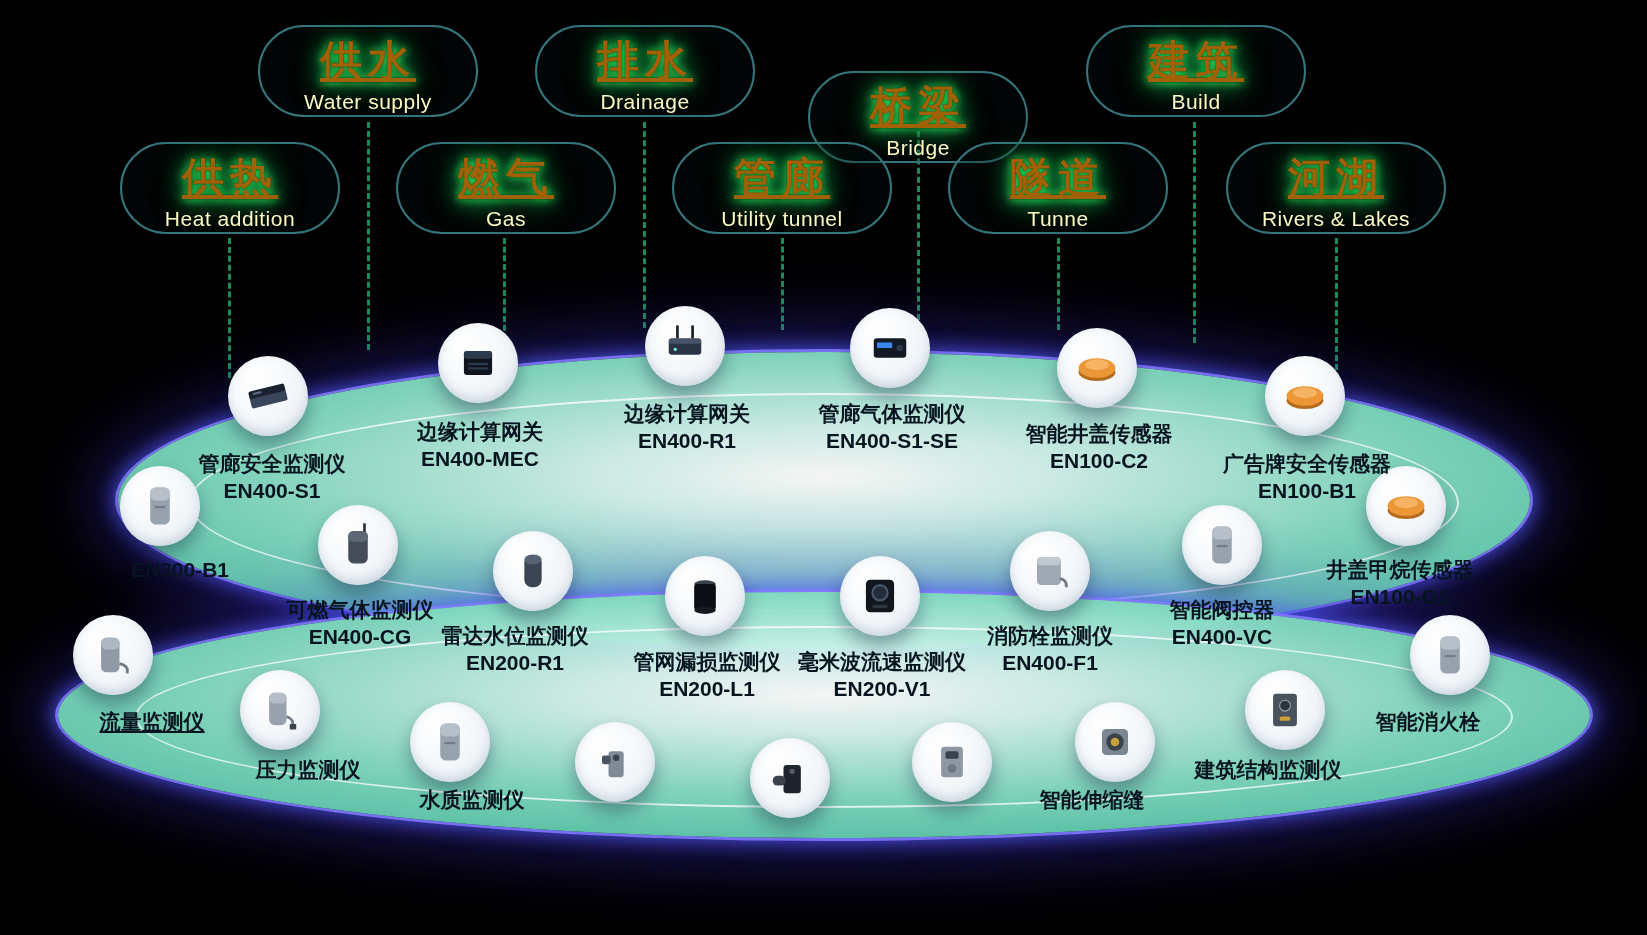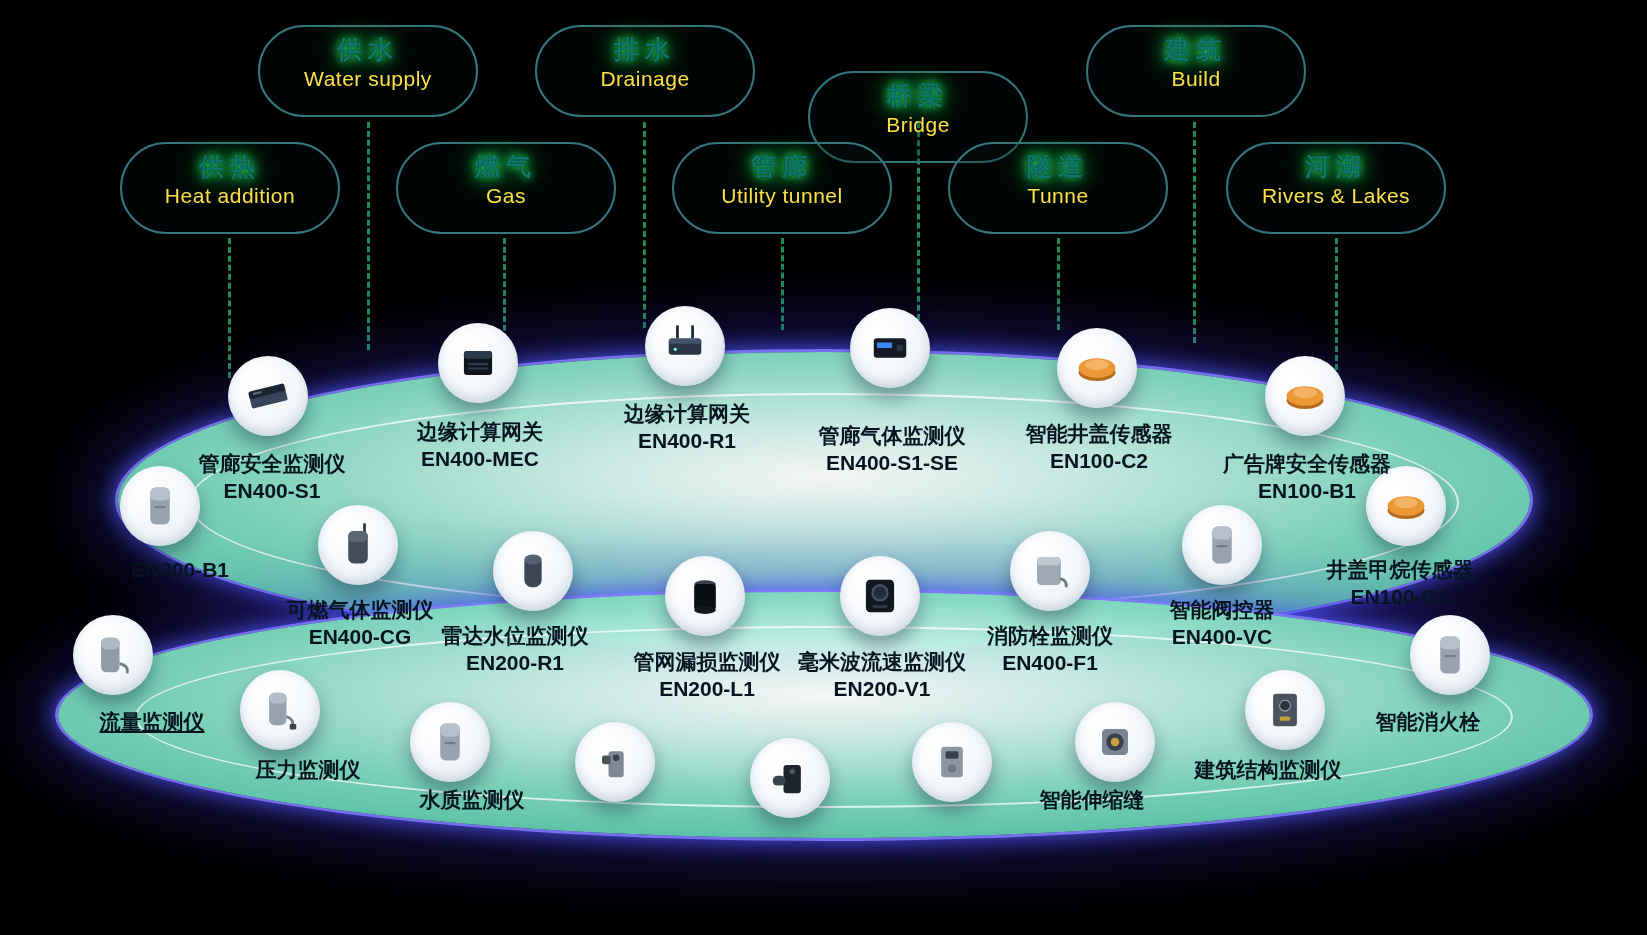--- a/index.html
+++ b/index.html
@@ -2,23 +2,23 @@
 <html><head>
 <meta charset="utf-8">
 <style>
   html,body{margin:0;padding:0;background:#000;}
   .stage{position:relative;width:1647px;height:935px;background:#000;overflow:hidden;
          font-family:"Liberation Sans", sans-serif;}
 
   
   .badge{position:absolute;width:220px;height:92px;border:2px solid #35757c;border-radius:46px;
          box-sizing:border-box;text-align:center;background:rgba(8,18,20,.25);z-index:5;}
-  .badge .zh{margin-top:6px;font-size:25px;font-weight:800;letter-spacing:6px;color:#0f766e;
-         text-shadow:0 0 2px #012e10,0 0 10px #2bff63,0 0 22px #18a94b,0 0 34px #0c7a33;}
-  .badge .en{font-size:21px;color:#fde047;margin-top:1px;letter-spacing:.5px;}
+  .badge .zh{margin-top:6px;font-size:42px;font-weight:800;letter-spacing:6px;color:#a16207;
+         text-shadow:0 0 2px #012e10,0 0 10px #2bff63,0 0 22px #18a94b,0 0 34px #0c7a33;text-decoration:underline;}
+  .badge .en{font-size:21px;color:#fef9c3;margin-top:1px;letter-spacing:.5px;}
 
   
   .dash{position:absolute;width:0;border-left:3px dashed #23a468;opacity:.85;z-index:1;}
 
   
   .ring{position:absolute;border-radius:50%;
         background:radial-gradient(ellipse 100% 100% at 50% 42%,
           rgba(255,255,255,.96) 0%, rgba(214,246,239,.95) 16%,
           rgba(128,216,190,.97) 42%, rgba(92,198,170,.97) 60%,
           rgba(186,234,234,.96) 78%, #eefbff 90%, #ffffff 100%);
@@ -142,21 +142,21 @@
       </div>
       <div class="device" style="left: 850px; top: 308px;">
         <span>
           <svg viewBox="0 0 48 48">
             <rect x="9" y="15" width="30" height="18" rx="3" fill="#141a24"></rect>
             <rect x="12" y="19" width="14" height="5" rx="1" fill="#3a87f0"></rect>
             <circle cx="33" cy="24" r="3" fill="#2b3648"></circle>
           </svg>
         </span>
       </div>
-      <div class="dlabel" style="left: 752px; top: 400px; margin-top: 22px;">
+      <div class="dlabel" style="left: 752px; top: 400px;">
         <span class="l1">管廊气体监测仪</span>
         <span class="l2">EN400-S1-SE</span>
       </div>
       <div class="device" style="left: 1057px; top: 328px;">
         <span>
           <svg viewBox="0 0 48 48">
             <ellipse cx="24" cy="28" rx="17" ry="8" fill="#b36a1d"></ellipse>
             <ellipse cx="24" cy="24" rx="17" ry="9" fill="#ec9735"></ellipse>
             <ellipse cx="24" cy="21" rx="11" ry="5" fill="#f6b364"></ellipse>
           </svg>

